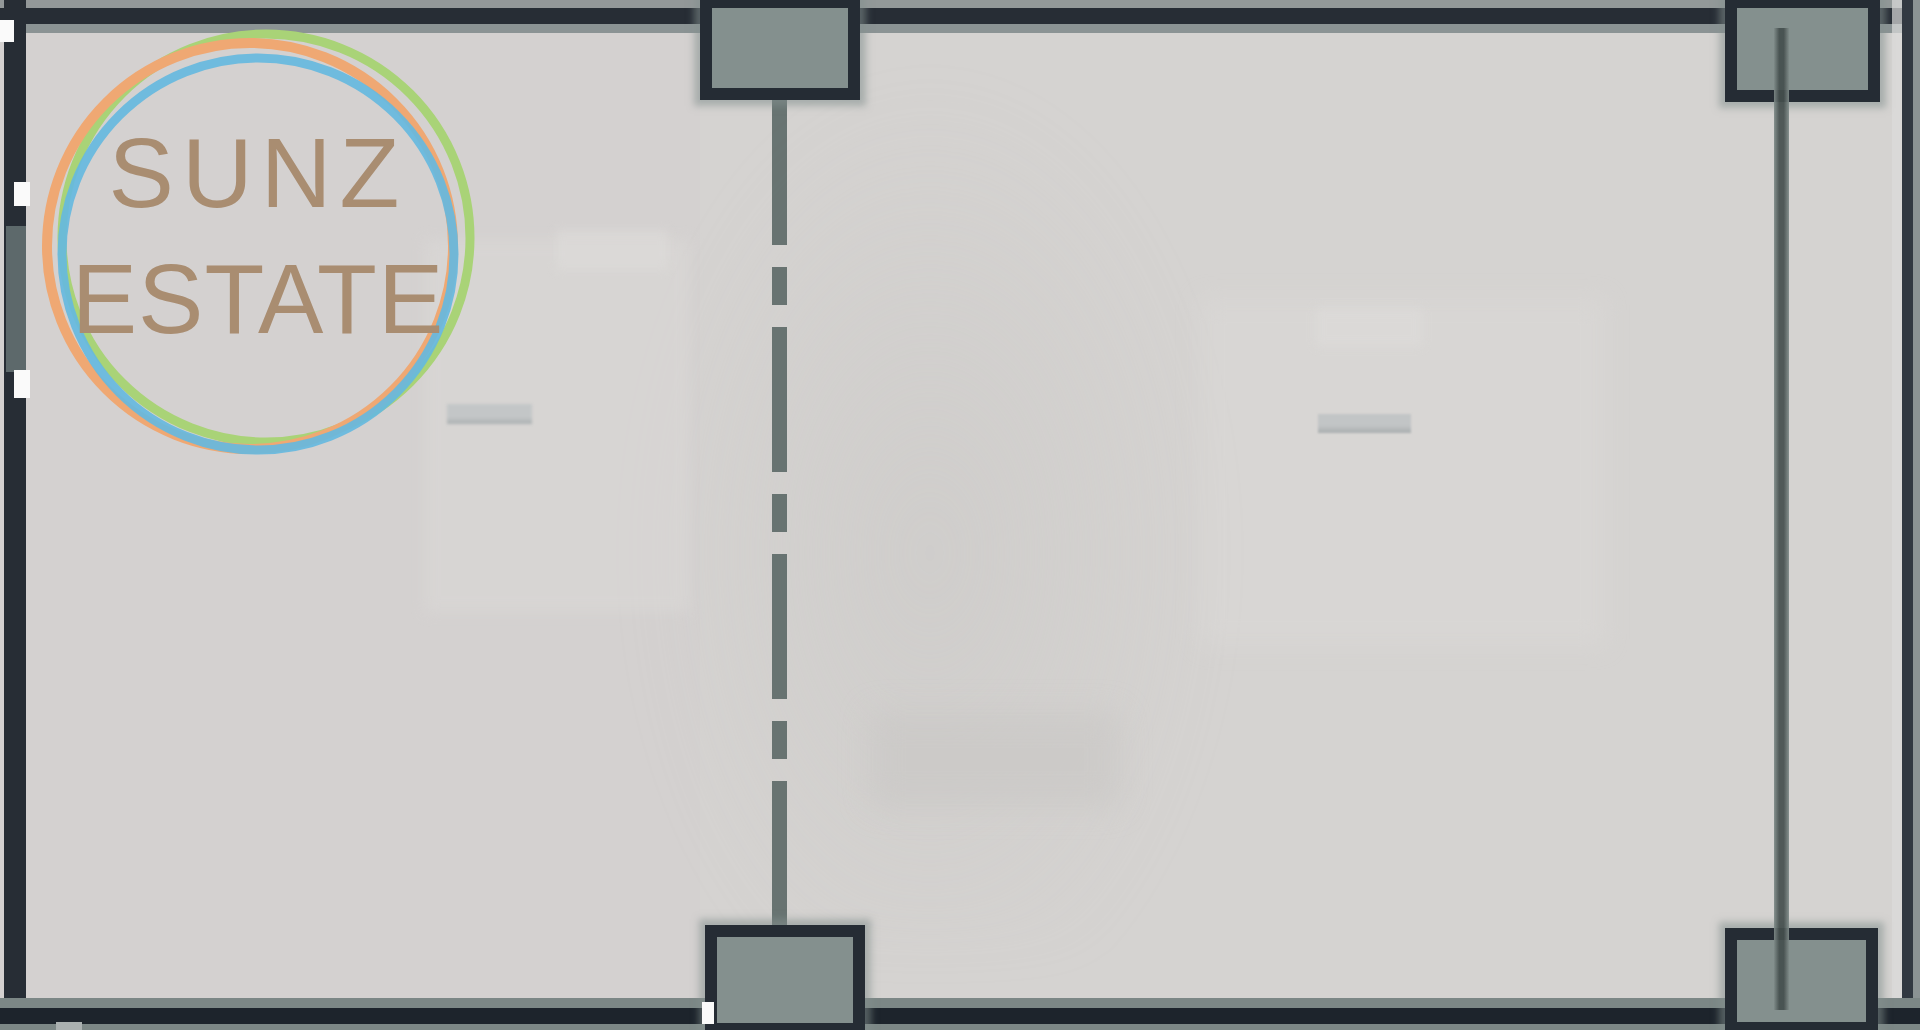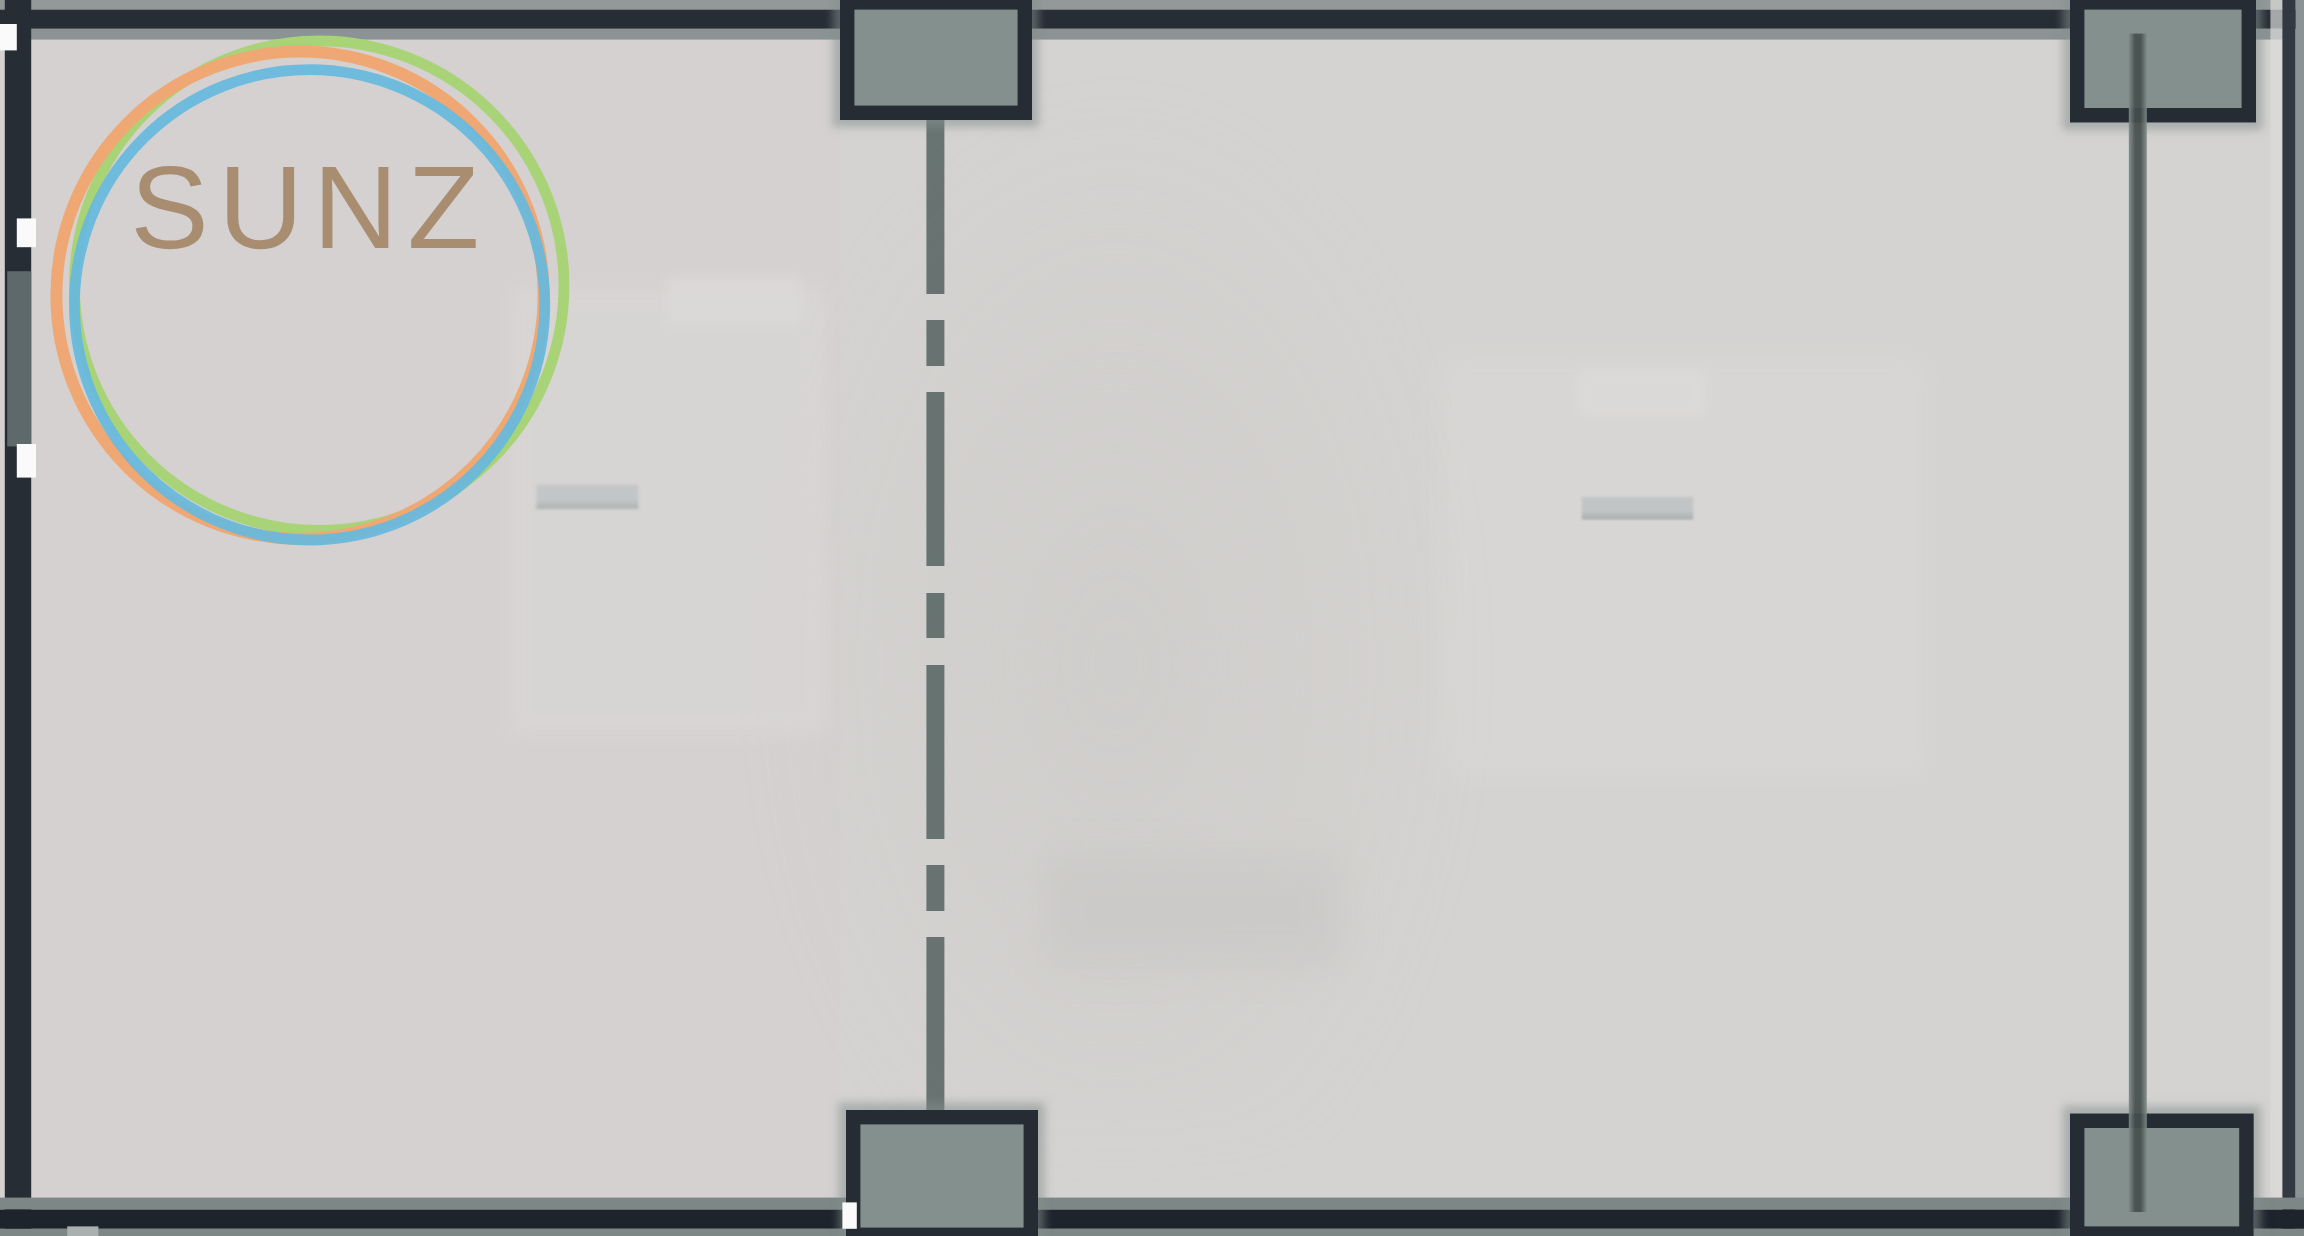--- a/index.html
+++ b/index.html
@@ -148,15 +148,16 @@
   <div class="notch notch-b1"></div>
   <div class="notch notch-b2"></div>
 
   <div class="logo">
     <svg viewBox="0 0 440 440">
       <circle cx="228" cy="212" r="204" fill="none" style="stroke:var(--ring-green)" stroke-width="9"></circle>
       <circle cx="212" cy="220" r="203" fill="none" style="stroke:var(--ring-orange)" stroke-width="10"></circle>
       <circle cx="220" cy="228" r="196" fill="none" style="stroke:var(--ring-blue)" stroke-width="9" stroke-opacity="0.92"></circle>
     </svg>
     <div class="logo-line logo-line1">SUNZ</div>
+    <div class="logo-line logo-line2">ESTATE</div>
   </div>
 
 </div>
 
 </body></html>

